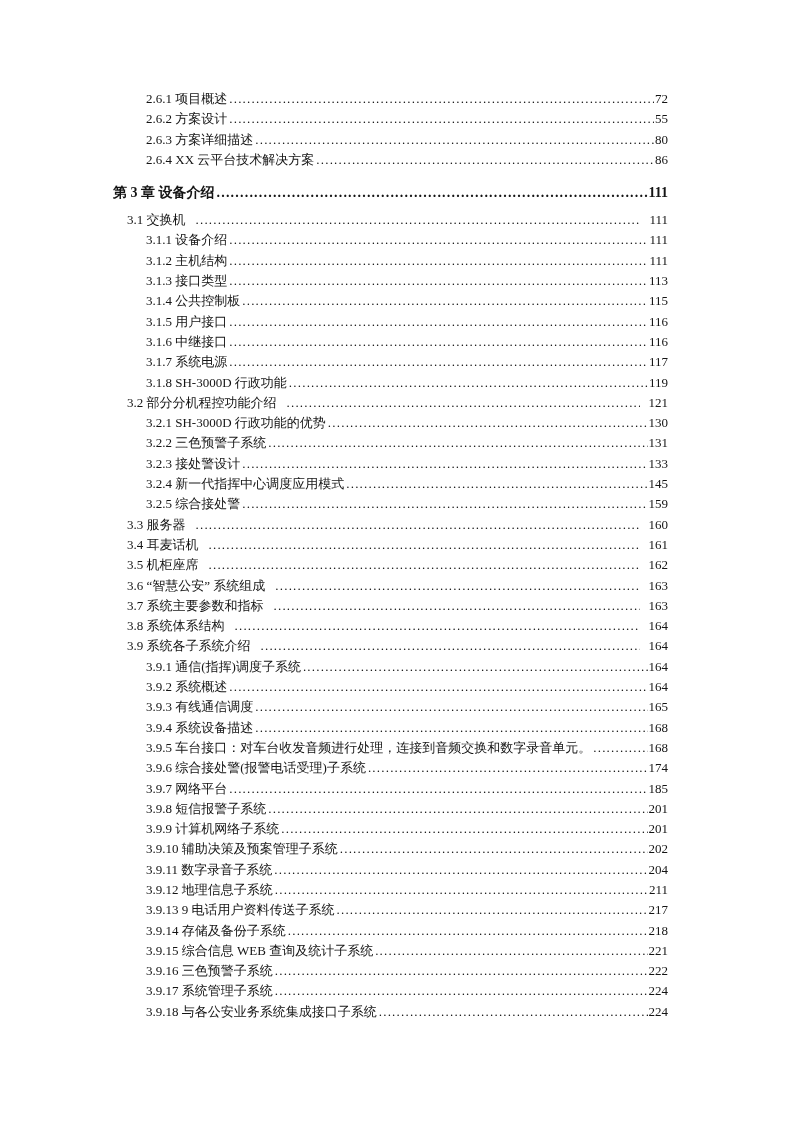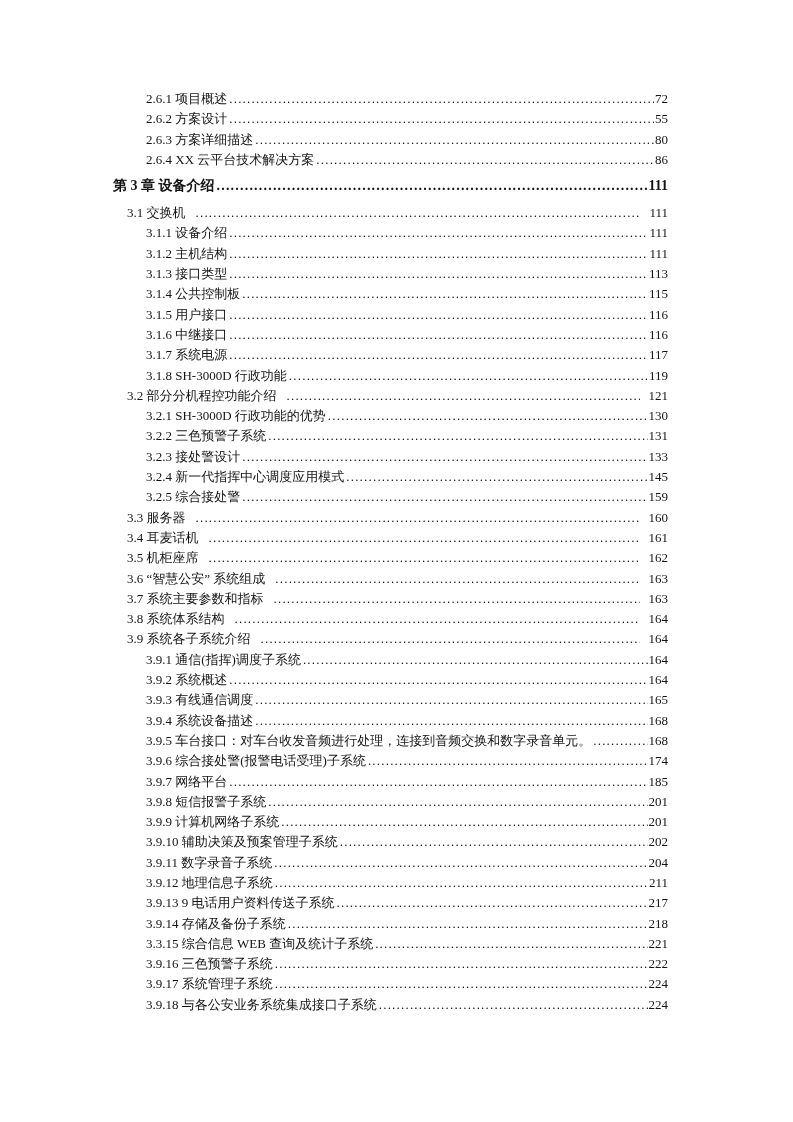--- a/index.html
+++ b/index.html
@@ -29,21 +29,21 @@
     line-height: 20.3px;
     font-size: 13px;
     white-space: nowrap;
   }
   .toc-row.level-2 { padding-left: 14px; gap: 8px; }
   .toc-row.level-3 { padding-left: 33px; }
   .toc-row.level-1 {
     font-weight: bold;
     font-size: 14px;
     line-height: 21px;
-    margin-top: 5px;
+    margin-top: 12px;
     margin-bottom: 7px;
   }
   .toc-text {
     flex: 0 0 auto;
   }
   .toc-dots {
     flex: 1 1 0;
     overflow: hidden;
     min-width: 7px;
     letter-spacing: 1.2px;
@@ -300,21 +300,21 @@
     <span class="toc-page">217</span>
   </div>
 
   <div class="toc-row level-3">
     <span class="toc-text">3.9.14 存储及备份子系统</span>
     <span class="toc-dots" aria-hidden="true">................................................................................................................................................................................................................................................</span>
     <span class="toc-page">218</span>
   </div>
 
   <div class="toc-row level-3">
-    <span class="toc-text">3.3.15 综合信息 WEB 查询及统计子系统</span>
+    <span class="toc-text">3.9.15 综合信息 WEB 查询及统计子系统</span>
     <span class="toc-dots" aria-hidden="true">................................................................................................................................................................................................................................................</span>
     <span class="toc-page">221</span>
   </div>
 
   <div class="toc-row level-3">
     <span class="toc-text">3.9.16 三色预警子系统</span>
     <span class="toc-dots" aria-hidden="true">................................................................................................................................................................................................................................................</span>
     <span class="toc-page">222</span>
   </div>
 

